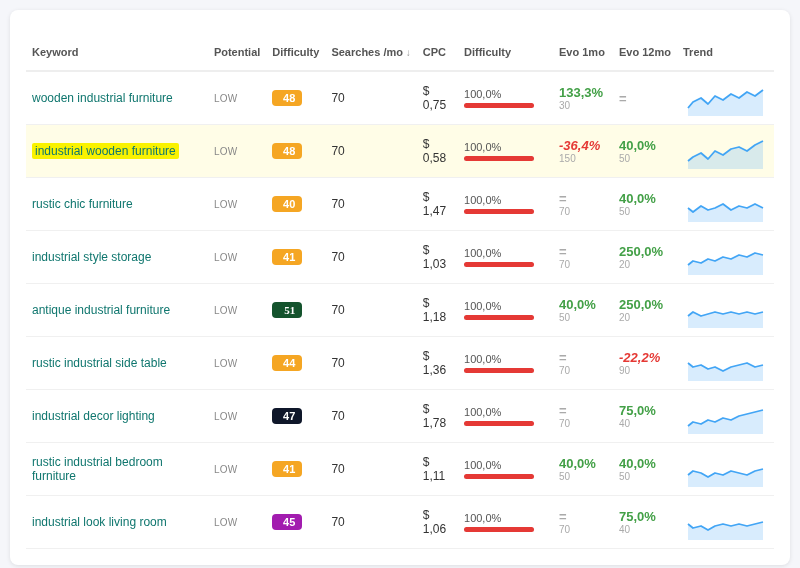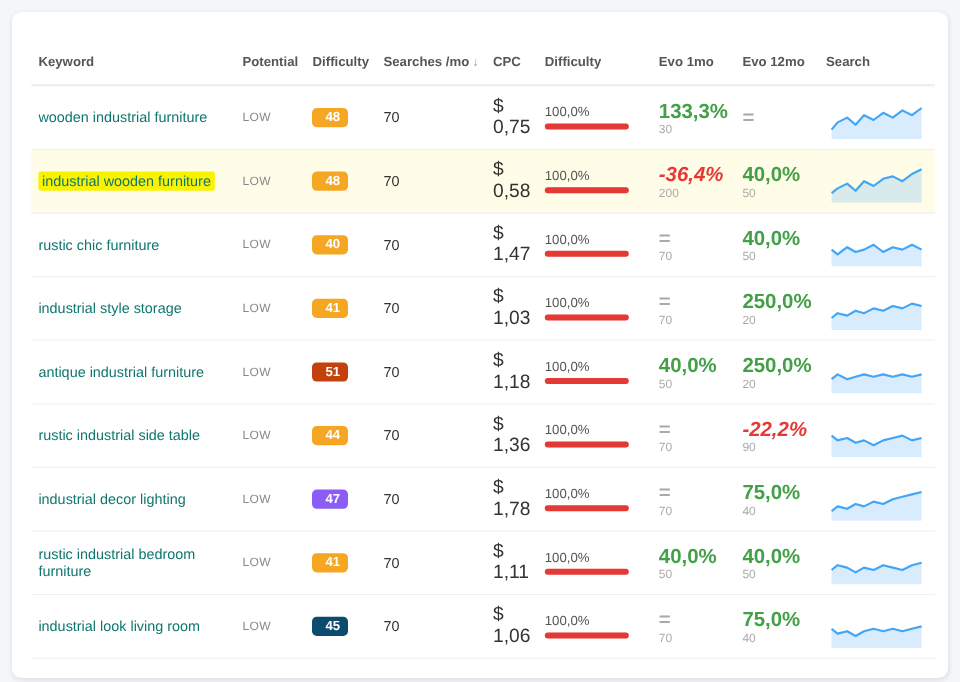--- a/index.html
+++ b/index.html
@@ -107,21 +107,21 @@
       font-weight: 700;
       color: #fff;
       min-width: 30px;
       text-align: right;
     }
     .searches-cell {
       font-size: 12px;
       color: #333;
     }
     .cpc-cell {
-      font-size: 16px;
+      font-size: 12px;
       color: #333;
     }
     .competition-cell {
       min-width: 95px;
     }
     .comp-value {
       font-size: 11px;
       color: #555;
       margin-bottom: 3px;
     }
@@ -133,21 +133,21 @@
     }
     .comp-bar-fill {
       background: #e53935;
       height: 5px;
       border-radius: 3px;
     }
     .evo-cell {
       min-width: 60px;
     }
     .evo-value {
-      font-size: 17px;
+      font-size: 13px;
       font-weight: 600;
     }
     .evo-sub {
       font-size: 10px;
       color: #aaa;
     }
     .evo-green { color: #43a047; }
     .evo-red { color: #e53935; font-style: italic; }
     .evo-neutral { color: #aaa; }
     .trend-cell {
@@ -168,21 +168,21 @@
     <thead>
       <tr>
         <th>Keyword</th>
         <th>Potential</th>
         <th>Difficulty</th>
         <th class="sortable">Searches /mo</th>
         <th>CPC</th>
         <th>Difficulty</th>
         <th>Evo 1mo</th>
         <th>Evo 12mo</th>
-        <th>Search</th>
+        <th>Trend</th>
       </tr>
     </thead>
     <tbody id="table-body">
     <tr>
           <td class="keyword-cell">wooden industrial furniture</td>
           <td class="potential-cell">LOW</td>
           <td><span class="difficulty-badge" style="background: rgb(245, 166, 35);">48</span></td>
           <td class="searches-cell">70</td>
           <td class="cpc-cell">$ 0,75</td>
           <td class="competition-cell">
@@ -213,21 +213,21 @@
           <td class="searches-cell">70</td>
           <td class="cpc-cell">$ 0,58</td>
           <td class="competition-cell">
     <div class="comp-value">100,0%</div>
     <div class="comp-bar-bg">
       <div class="comp-bar-fill" style="width:100%"></div>
     </div>
   </td>
           <td class="evo-cell">
     <div class="evo-value evo-red">-36,4%</div>
-    <div class="evo-sub">200</div>
+    <div class="evo-sub">150</div>
   </td>
           <td class="evo-cell">
     <div class="evo-value evo-green">40,0%</div>
     <div class="evo-sub">50</div>
   </td>
           <td class="trend-cell">
             <svg width="85" height="36" viewBox="0 0 85 36" class="trend-svg">
               <polygon points="5,28 10,24 18,20 25,26 32,18 40,22 48,16 56,14 64,18 72,12 80,8 80,36 5,36" fill="rgba(100,181,246,0.25)"></polygon>
               <polyline points="5,28 10,24 18,20 25,26 32,18 40,22 48,16 56,14 64,18 72,12 80,8" fill="none" stroke="#42a5f5" stroke-width="1.8" stroke-linejoin="round"></polyline>
             </svg>
@@ -283,21 +283,21 @@
           <td class="trend-cell">
             <svg width="85" height="36" viewBox="0 0 85 36" class="trend-svg">
               <polygon points="5,26 10,22 18,24 25,20 32,22 40,18 48,20 56,16 64,18 72,14 80,16 80,36 5,36" fill="rgba(100,181,246,0.25)"></polygon>
               <polyline points="5,26 10,22 18,24 25,20 32,22 40,18 48,20 56,16 64,18 72,14 80,16" fill="none" stroke="#42a5f5" stroke-width="1.8" stroke-linejoin="round"></polyline>
             </svg>
           </td>
         </tr>
         <tr>
           <td class="keyword-cell">antique industrial furniture</td>
           <td class="potential-cell">LOW</td>
-          <td><span class="difficulty-badge" style="background: #c2410c;">51</span></td>
+          <td><span class="difficulty-badge" style="background: #14532d; font-family: Liberation Serif, serif;">51</span></td>
           <td class="searches-cell">70</td>
           <td class="cpc-cell">$ 1,18</td>
           <td class="competition-cell">
     <div class="comp-value">100,0%</div>
     <div class="comp-bar-bg">
       <div class="comp-bar-fill" style="width:100%"></div>
     </div>
   </td>
           <td class="evo-cell">
     <div class="evo-value evo-green">40,0%</div>
@@ -337,21 +337,21 @@
           <td class="trend-cell">
             <svg width="85" height="36" viewBox="0 0 85 36" class="trend-svg">
               <polygon points="5,18 10,22 18,20 25,24 32,22 40,26 48,22 56,20 64,18 72,22 80,20 80,36 5,36" fill="rgba(100,181,246,0.25)"></polygon>
               <polyline points="5,18 10,22 18,20 25,24 32,22 40,26 48,22 56,20 64,18 72,22 80,20" fill="none" stroke="#42a5f5" stroke-width="1.8" stroke-linejoin="round"></polyline>
             </svg>
           </td>
         </tr>
         <tr>
           <td class="keyword-cell">industrial decor lighting</td>
           <td class="potential-cell">LOW</td>
-          <td><span class="difficulty-badge" style="background: #8b5cf6;">47</span></td>
+          <td><span class="difficulty-badge" style="background: #0f172a;">47</span></td>
           <td class="searches-cell">70</td>
           <td class="cpc-cell">$ 1,78</td>
           <td class="competition-cell">
     <div class="comp-value">100,0%</div>
     <div class="comp-bar-bg">
       <div class="comp-bar-fill" style="width:100%"></div>
     </div>
   </td>
           <td class="evo-cell">
     <div class="evo-value evo-neutral">=</div>
@@ -391,21 +391,21 @@
           <td class="trend-cell">
             <svg width="85" height="36" viewBox="0 0 85 36" class="trend-svg">
               <polygon points="5,24 10,20 18,22 25,26 32,22 40,24 48,20 56,22 64,24 72,20 80,18 80,36 5,36" fill="rgba(100,181,246,0.25)"></polygon>
               <polyline points="5,24 10,20 18,22 25,26 32,22 40,24 48,20 56,22 64,24 72,20 80,18" fill="none" stroke="#42a5f5" stroke-width="1.8" stroke-linejoin="round"></polyline>
             </svg>
           </td>
         </tr>
         <tr>
           <td class="keyword-cell">industrial look living room</td>
           <td class="potential-cell">LOW</td>
-          <td><span class="difficulty-badge" style="background: #0c4a6e;">45</span></td>
+          <td><span class="difficulty-badge" style="background: #a21caf;">45</span></td>
           <td class="searches-cell">70</td>
           <td class="cpc-cell">$ 1,06</td>
           <td class="competition-cell">
     <div class="comp-value">100,0%</div>
     <div class="comp-bar-bg">
       <div class="comp-bar-fill" style="width:100%"></div>
     </div>
   </td>
           <td class="evo-cell">
     <div class="evo-value evo-neutral">=</div>

